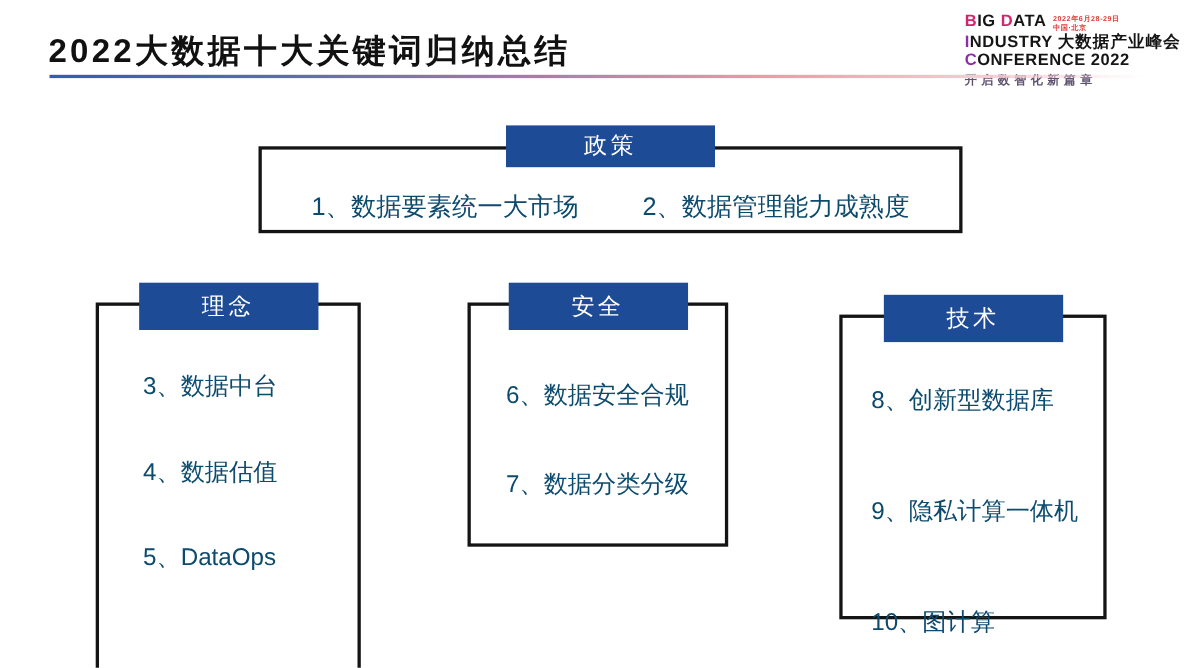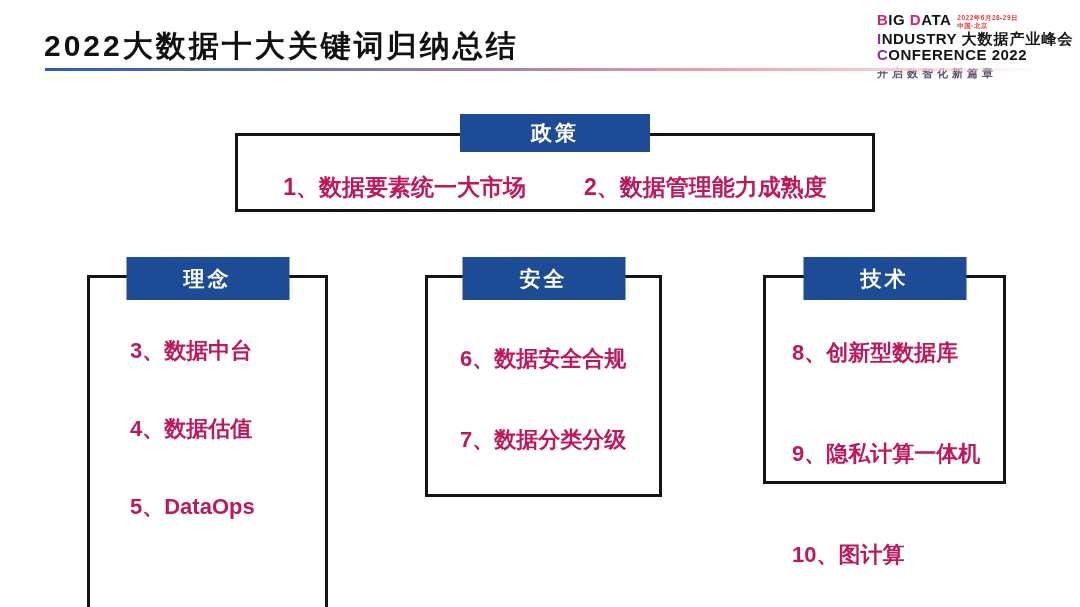--- a/index.html
+++ b/index.html
@@ -50,29 +50,29 @@
     margin-top:5px;
     font-size:11px; font-weight:bold; 
     letter-spacing:4px; color:var(--tagline-purple,#5E5270);
   }
 
   
   .group { position:absolute; }
   .tab {
     position:absolute; top:0; left:50%; transform:translateX(-50%);
     background:var(--tab-blue,#1E4B96);
-    color:#fff; font-weight:bold; text-align:center;
+    color:#fff; font-weight:normal; text-align:center;
     letter-spacing:3px; z-index:2;
   }
   .box {
     position:absolute; left:0; right:0; bottom:0;
     background:#fff; border:3px solid var(--box-border,#141414);
     z-index:1;
   }
-  .item { font-weight:bold; color:#be185d; white-space:nowrap; }
+  .item { font-weight:normal; color:#0c4a6e; white-space:nowrap; }
 
   
   .group-policy { left:235px; top:114px; width:640px; height:98px; }
   .group-policy .tab { width:190px; height:38px; line-height:38px; font-size:21px; }
   .group-policy .box {
     top:19px;
     display:flex; align-items:center; justify-content:center;
     gap:58px; padding-top:30px;
   }
   .group-policy .item { font-size:23px; }
@@ -81,21 +81,21 @@
   .col-group .tab { width:163px; height:43px; line-height:43px; font-size:21px; }
   .col-group .box { top:18px; display:flex; flex-direction:column; }
   .col-group .item { font-size:22px; line-height:26px; }
 
   .group-concept { left:87px;  top:257px; width:241px; height:354px; }
   .group-concept .box  { padding:60px 0 0 40px; row-gap:52px; }
 
   .group-security { left:425px; top:257px; width:237px; height:240px; }
   .group-security .box { padding:68px 12px 0 32px; row-gap:55px; }
 
-  .group-tech { left:763px; top:257px; width:243px; height:227px;border-radius:20px; }
+  .group-tech { left:763px; top:268px; width:243px; height:295px;border-radius:20px; }
   .group-tech .box { padding:62px 0 0 26px; row-gap:75px; }
 </style>
 </head>
 <body>
 
 <div class="slide">
 
   <h1 class="page-title">2022大数据十大关键词归纳总结</h1>
 
   <div class="logo">

